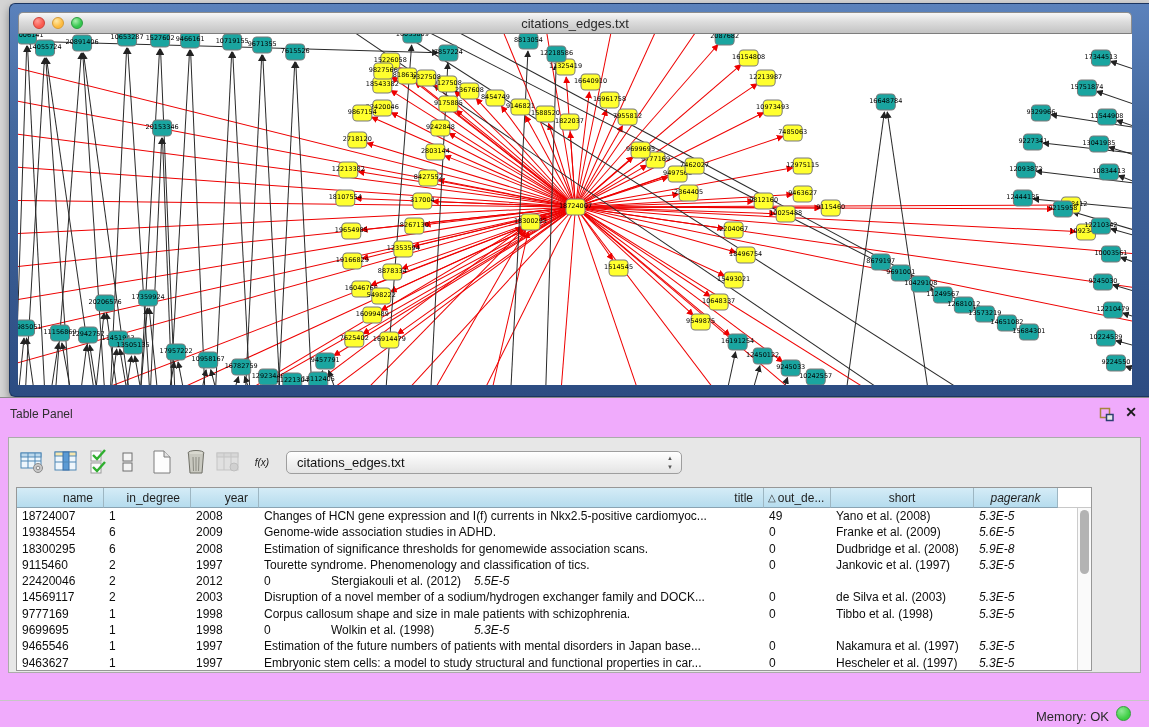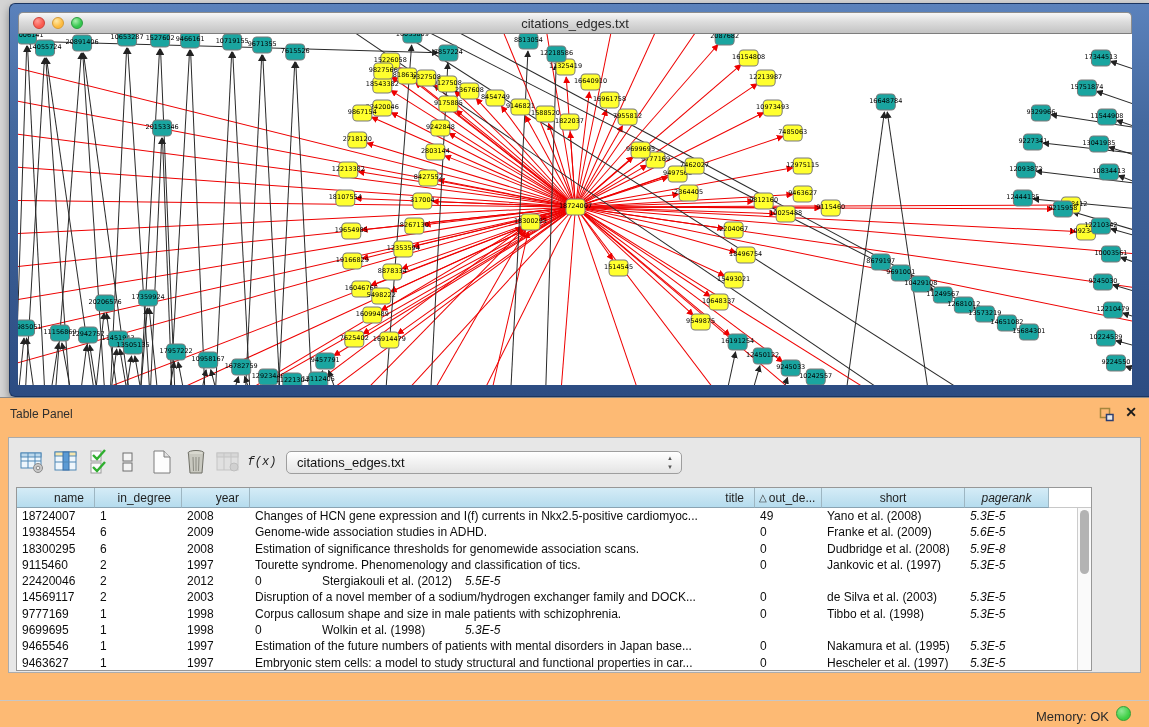--- a/index.html
+++ b/index.html
@@ -20,47 +20,47 @@
   .t-red   { background:radial-gradient(circle at 35% 30%, #ff9d96, #f95b50 60%); border:1px solid #ce3e36; margin-left:14px;}
   .t-yellow{ background:radial-gradient(circle at 35% 30%, #ffe9a8, #fdbc40 60%); border:1px solid #d59a33; }
   .t-green { background:radial-gradient(circle at 35% 30%, #a8f0ae, #35c64f 60%); border:1px solid #2a9e3e; }
   #net-title { position:absolute; left:0; right:0; text-align:center; font-size:13px; color:#2a2a2a; }
   #net-canvas { position:absolute; left:8px; top:30px; right:17px; bottom:11px; background:#ffffff; overflow:hidden; }
   #net-svg { width:100%; height:100%; display:block; }
   #net-svg text { font:6.5px "DejaVu Sans", sans-serif; fill:#000; pointer-events:none; }
 
   
   #table-panel { position:absolute; left:0; top:397px; width:1149px; height:330px;
-    background:#fdba74; border-top:1px solid #8a8a8a; }
+    background:#f0abfc; border-top:1px solid #8a8a8a; }
   #tp-title { position:absolute; left:10px; top:9px; font-size:12px; color:#2e2e2e; }
   #tp-float { position:absolute; right:34px; top:9px; width:16px; height:15px; cursor:pointer; }
   #tp-close { position:absolute; right:12px; top:6px; font-size:14px; font-weight:bold; color:#1a1a1a; cursor:pointer; }
 
   #tp-container { position:absolute; left:8px; top:39px; width:1133px; height:236px;
     background:#e7e7e7; border:1px solid #ababab; }
 
   .tool-btn { position:absolute; top:10px; width:30px; height:28px; display:flex; align-items:center; justify-content:center; }
-  #fx-icon { font-family:Liberation Mono, monospace; font-style:italic; font-size:12px; color:#222; }
+  #fx-icon { font-family:Liberation Sans, sans-serif; font-style:italic; font-size:10px; color:#222; }
 
   #table-selector { position:absolute; left:277px; top:13px; width:396px; height:23px;
     background:linear-gradient(180deg,#ffffff 0%, #f1f1f1 50%, #e4e4e4 100%);
     border:1px solid #9e9e9e; border-radius:5px; display:flex; align-items:center;
     font-size:13px; color:#111; padding-left:10px; }
   #sel-arrows { position:absolute; right:8px; top:2px; font-size:6px; color:#555; line-height:9px; text-align:center; }
 
   #tbl-widget { position:absolute; left:7px; top:49px; width:1076px; height:184px;
     background:#ffffff; border:1px solid #979797; display:flex; flex-direction:column; }
   #tbl-header { display:flex; height:20px; flex:none; }
   .th { background:linear-gradient(180deg,#d5ecf7 0%, #c2e2f1 60%, #b5dcee 100%);
     border-right:1px solid #9db6c2; border-bottom:1px solid #8aa3b2;
     font-size:12px; color:#1d1d1d; display:flex; align-items:center; height:20px; }
   .th span { width:100%; }
   .th .sort { width:auto; margin:0 2px 0 4px; font-size:10px; color:#333; }
   .cf { flex:1; background:transparent; border-right:none; border-bottom:1px solid #c8c8c8; }
-  .c0{width:78px;} .c1{width:87px;} .c2{width:68px;} .c3{width:505px;} .c4{width:67px;} .c5{width:143px;justify-content:flex-end;} .c6{width:84px;font-style:italic;}
+  .c0{width:87px;} .c1{width:87px;} .c2{width:68px;} .c3{width:505px;} .c4{width:67px;} .c5{width:143px;justify-content:flex-end;} .c6{width:84px;font-style:italic;}
   .th.c0 span,.th.c1 span,.th.c2 span,.th.c3 span { text-align:right; padding-right:10px; }
   .th.c4 span { text-align:left; }
   .th.c5 span,.th.c6 span { text-align:center; }
   #tbl-body { flex:1; display:flex; flex-direction:column; overflow:hidden; }
   .tr { display:flex; height:16.3px; flex:none; }
   .td { font-size:12px; color:#0d0d0d; white-space:nowrap; overflow:hidden; padding:1px 2px 0 5px; }
   #tbl-scroll { position:absolute; right:0; top:20px; bottom:0; width:14px; background:#fafafa;
     border-left:1px solid #cccccc; }
   #tbl-thumb { position:absolute; left:2px; top:2px; width:9px; height:64px; background:#b3b3b3; border-radius:5px; }
 
@@ -914,21 +914,21 @@
               <div class="td c4">0</div>
               <div class="td c5">Wolkin et al. (1998)</div>
               <div class="td c6">5.3E-5</div>
             </div>
             <div class="tr">
               <div class="td c0">9465546</div>
               <div class="td c1">1</div>
               <div class="td c2">1997</div>
               <div class="td c3">Estimation of the future numbers of patients with mental disorders in Japan base...</div>
               <div class="td c4">0</div>
-              <div class="td c5">Nakamura et al. (1995)</div>
+              <div class="td c5">Nakamura et al. (1997)</div>
               <div class="td c6">5.3E-5</div>
             </div>
             <div class="tr">
               <div class="td c0">9463627</div>
               <div class="td c1">1</div>
               <div class="td c2">1997</div>
               <div class="td c3">Embryonic stem cells: a model to study structural and functional properties in car...</div>
               <div class="td c4">0</div>
               <div class="td c5">Hescheler et al. (1997)</div>
               <div class="td c6">5.3E-5</div>

